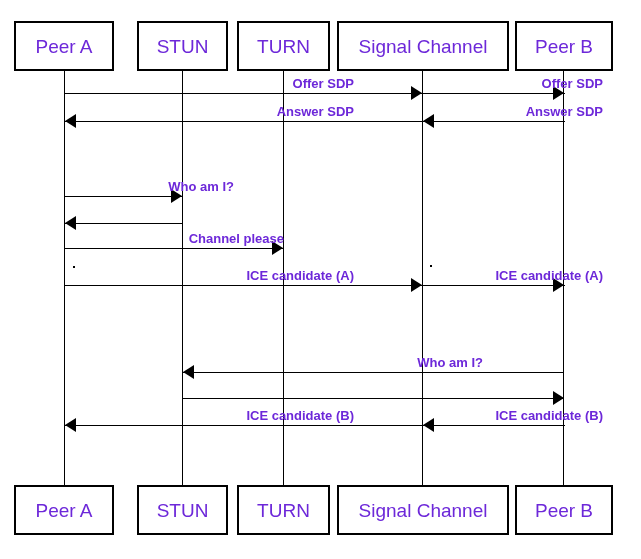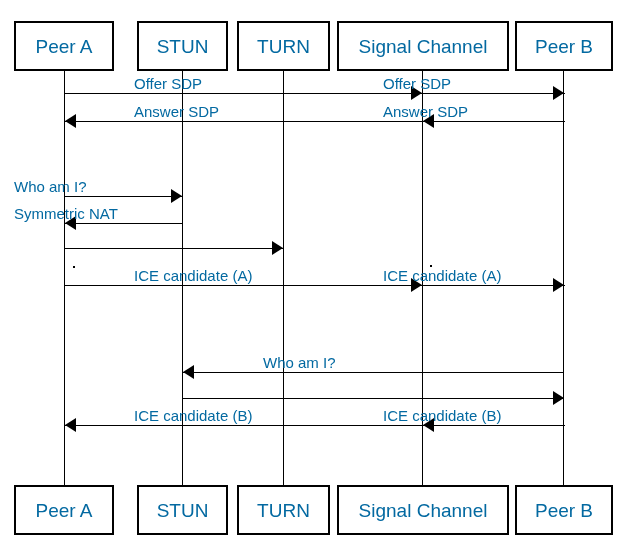--- a/index.html
+++ b/index.html
@@ -1,29 +1,29 @@
 <!DOCTYPE html>
 <html><head>
 <meta charset="utf-8">
 <style>
   html,body{margin:0;padding:0;background:#ffffff;}
   .diagram{
     position:relative;width:641px;height:559px;background:#ffffff;
-    font-family:"Liberation Sans","DejaVu Sans",sans-serif;color:#0369a1;overflow:hidden;
+    font-family:"Liberation Sans","DejaVu Sans",sans-serif;color:#6d28d9;overflow:hidden;
   }
   .actor-box{
     position:absolute;box-sizing:border-box;border:2px solid #000000;background:#ffffff;
     display:flex;align-items:center;justify-content:center;
     font-size:19px;line-height:1;white-space:nowrap;
   }
   .lifeline{position:absolute;top:71px;height:414px;width:1px;background:#000000;}
   .msg-line{position:absolute;height:1px;background:#000000;}
   .msg-label{
-    position:absolute;width:220px;text-align:left;
-    font-size:15px;line-height:15px;white-space:nowrap;
+    position:absolute;width:220px;text-align:right;
+    font-size:13px;line-height:15px;white-space:nowrap;font-weight:bold;
   }
   .arrow-right{
     position:absolute;width:0;height:0;
     border-top:7px solid transparent;border-bottom:7px solid transparent;
     border-left:11px solid #000000;
   }
   .arrow-left{
     position:absolute;width:0;height:0;
     border-top:7px solid transparent;border-bottom:7px solid transparent;
     border-right:11px solid #000000;
@@ -80,24 +80,24 @@
   <div class="arrow-left" style="left:65px;top:114px;"></div>
   <div class="msg-label" style="left:383px;top:104px;">Answer SDP</div>
   <div class="msg-label" style="left:134px;top:104px;">Answer SDP</div>
 
   <div class="msg-line" style="left:64px;top:196px;width:118px;"></div>
   <div class="arrow-right" style="left:171px;top:189px;"></div>
   <div class="msg-label" style="left:14px;top:179px;">Who am I?</div>
 
   <div class="msg-line" style="left:64px;top:223px;width:118px;"></div>
   <div class="arrow-left" style="left:65px;top:216px;"></div>
-  <div class="msg-label" style="left:14px;top:206px;">Symmetric NAT</div>
 
   <div class="msg-line" style="left:64px;top:248px;width:219px;"></div>
   <div class="arrow-right" style="left:272px;top:241px;"></div>
+  <div class="msg-label" style="left:64px;top:231px;">Channel please</div>
 
   <div class="dot" style="left:73px;top:266px;"></div>
   <div class="dot" style="left:430px;top:265px;"></div>
 
   <div class="msg-line" style="left:64px;top:285px;width:501px;"></div>
   <div class="arrow-right" style="left:411px;top:278px;"></div>
   <div class="arrow-right" style="left:553px;top:278px;"></div>
   <div class="msg-label" style="left:134px;top:268px;">ICE candidate (A)</div>
   <div class="msg-label" style="left:383px;top:268px;">ICE candidate (A)</div>
 

